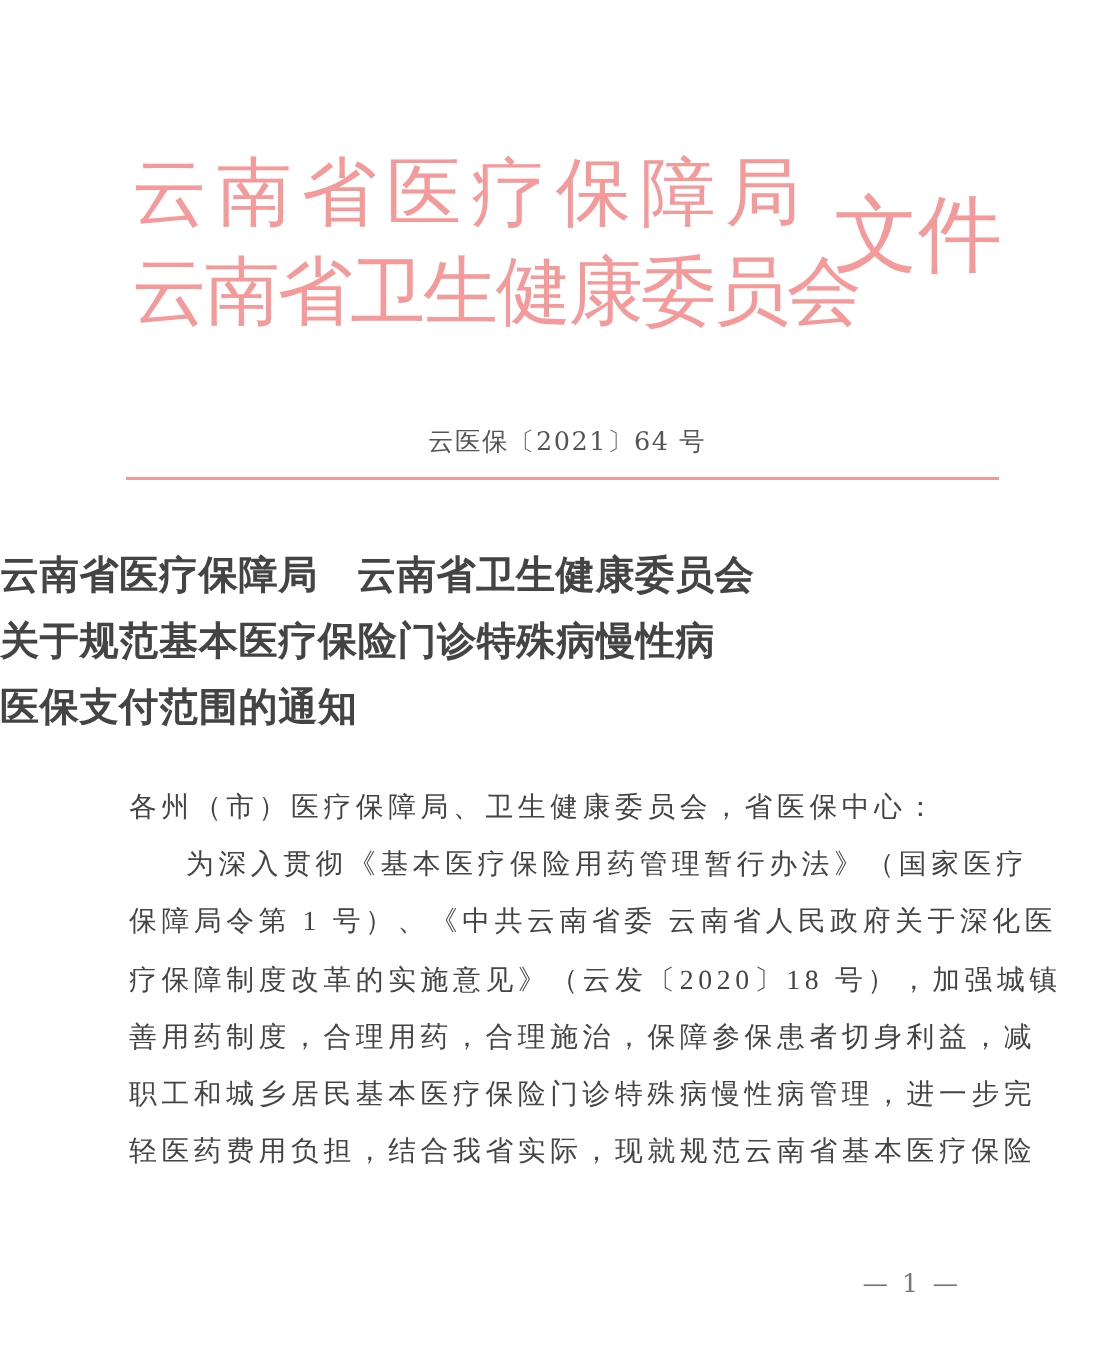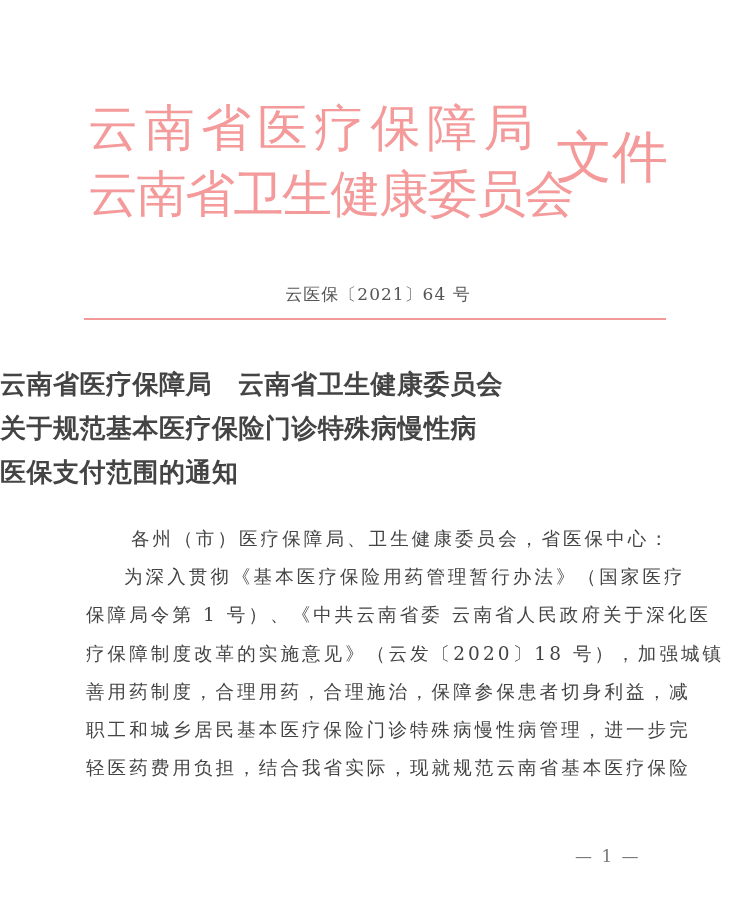--- a/index.html
+++ b/index.html
@@ -100,32 +100,32 @@
       left: 86px;
       top: 520px;
       width: 585px;
     }
     .salutation {
       font-size: 18.5px;
       line-height: 38px;
       color: #444444;
       letter-spacing: 3.1px;
       white-space: nowrap;
-      text-align: right;
     }
     .paragraph {
       font-size: 18.5px;
       line-height: 38.3px;
       color: #444444;
       letter-spacing: 3.1px;
       text-align: justify;
     }
     .para-line {
       display: block;
       white-space: nowrap;
+      font-family: Liberation Serif, serif;
     }
     .para-line.indent {
       padding-left: 38px;
     }
     .page-number {
       position: absolute;
       left: 575px;
       top: 846px;
       font-size: 17px;
       color: #777777;

